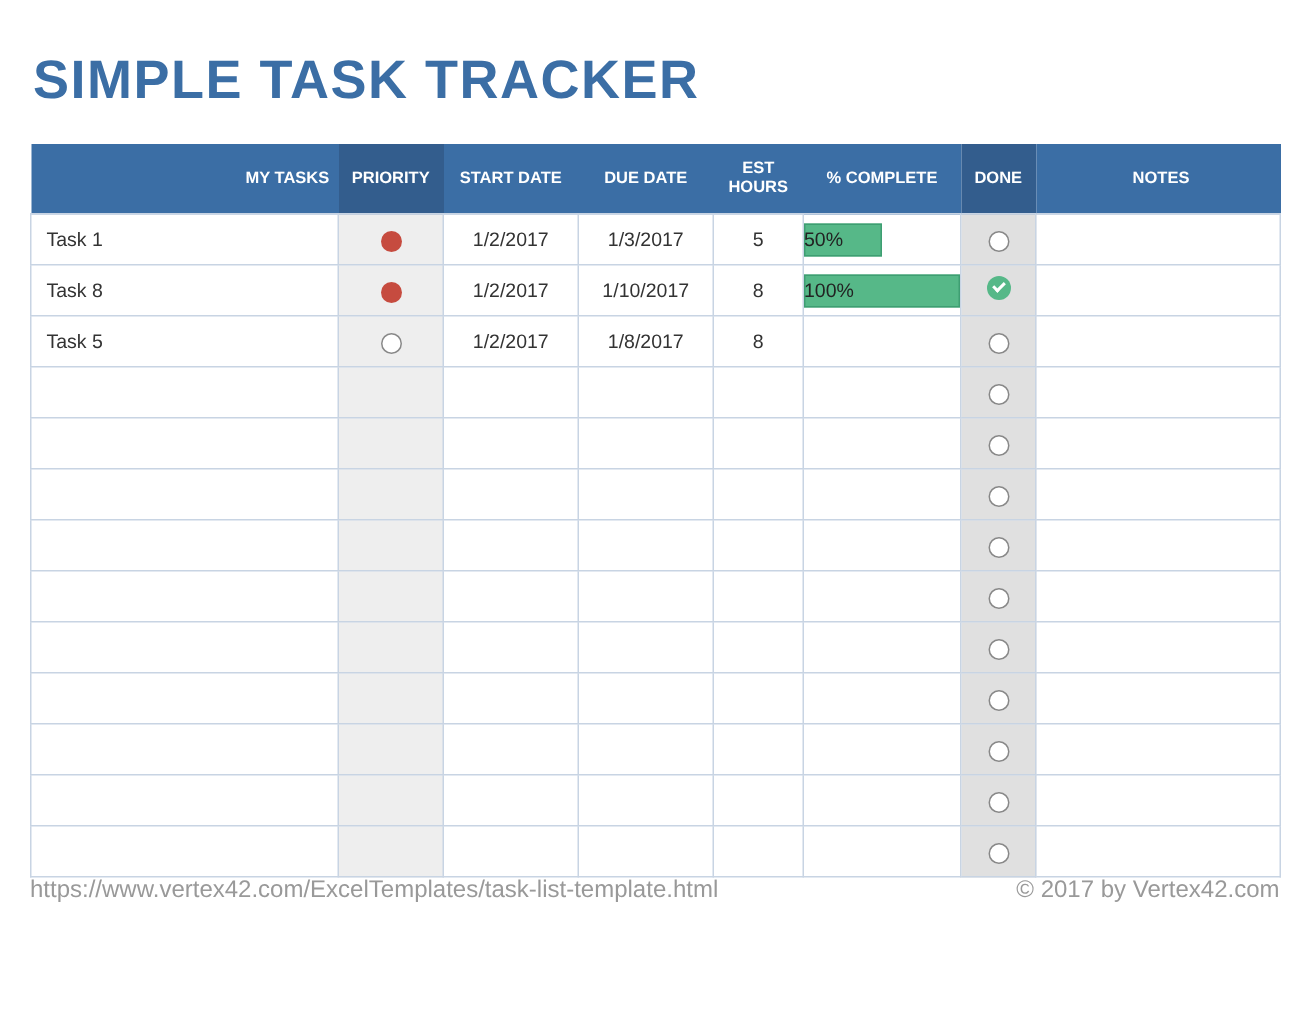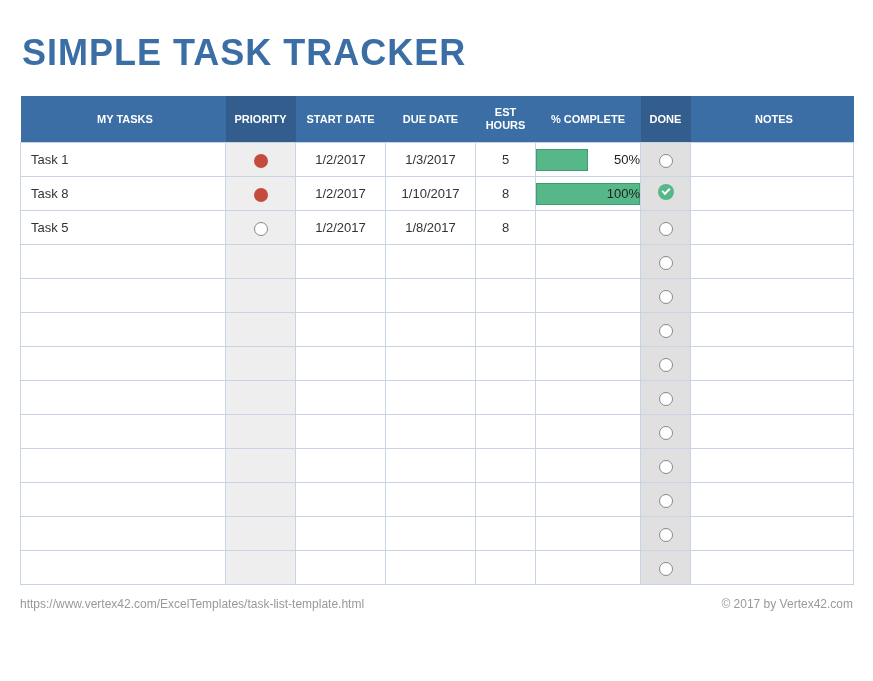--- a/index.html
+++ b/index.html
@@ -26,21 +26,21 @@
     background: #3b6ea5;
     color: #fff;
     font-size: 11px;
     font-weight: bold;
     padding: 10px 6px;
     text-align: center;
     border: none;
     height: 40px;
     vertical-align: middle;
   }
-  table.tracker th.tasks { text-align: center; padding-left: 10px; }
+  table.tracker th.tasks { text-align: right; padding-left: 10px; }
   table.tracker th.priority { background: #335d8d; }
   table.tracker th.done { background: #335d8d; }
   table.tracker th.notes { text-align: center; padding-left: 10px; }
   table.tracker td {
     border: 1px solid #c8d4e3;
     font-size: 13px;
     color: #333;
     height: 34px;
     padding: 0 6px;
     text-align: center;
@@ -82,31 +82,31 @@
     display: flex; align-items: center;
   }
   .bar-fill {
     height: 22px;
     background: #56b888;
     border: 1px solid #3e9e72;
   }
   .bar-label {
     position: absolute;
     left: 0; right: 0;
-    text-align: right;
+    text-align: left;
     font-size: 13px;
     color: #222;
   }
   .footer {
     width: 833px;
     display: flex;
     justify-content: space-between;
-    font-size: 12px;
+    font-size: 16px;
     color: #999;
-    margin-top: 12px;
+    margin-top: 0;
   }
 </style>
 </head>
 <body>
 
 <h1 class="title">SIMPLE TASK TRACKER</h1>
 
 <table class="tracker">
   <colgroup>
     <col style="width:205px">

